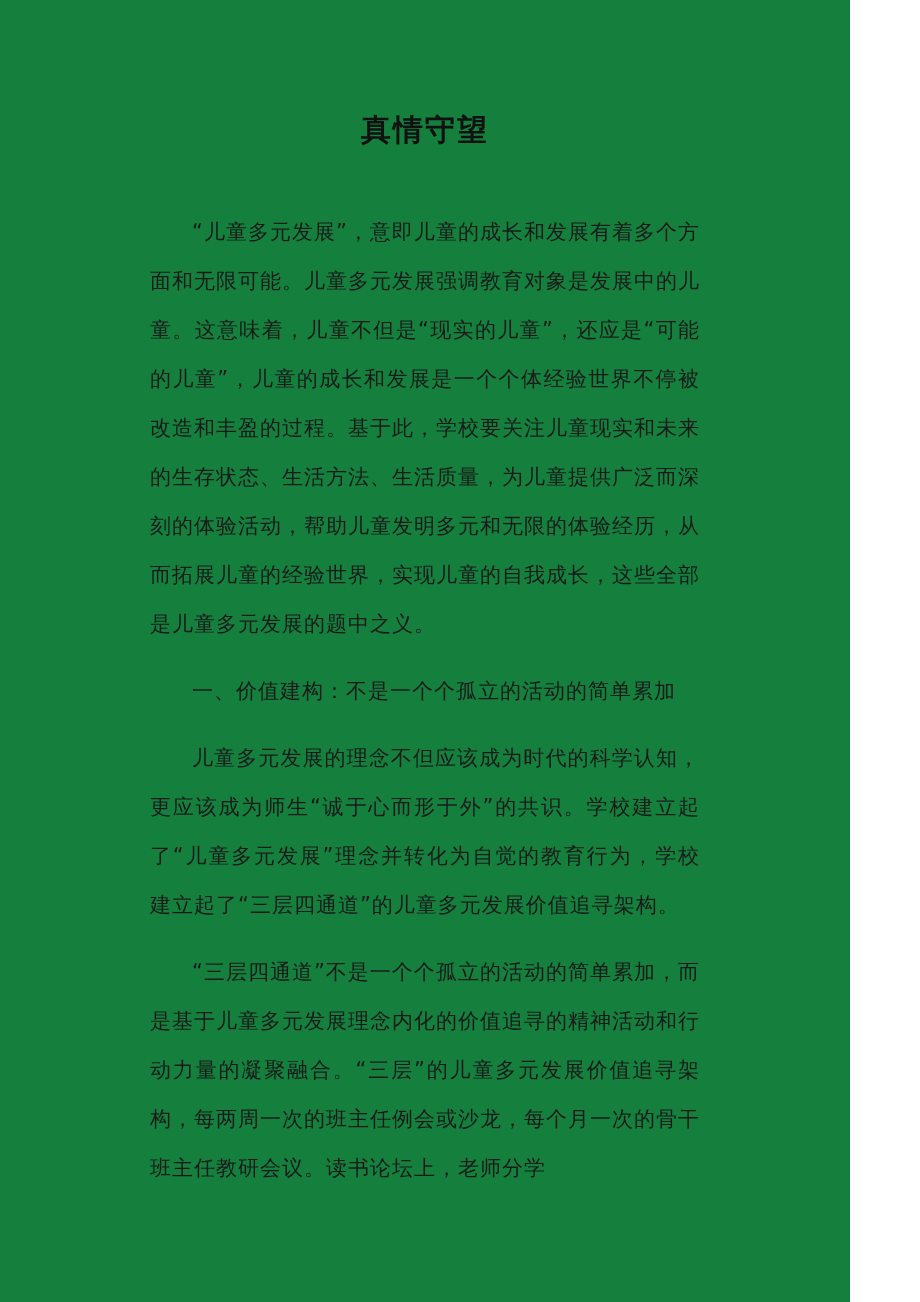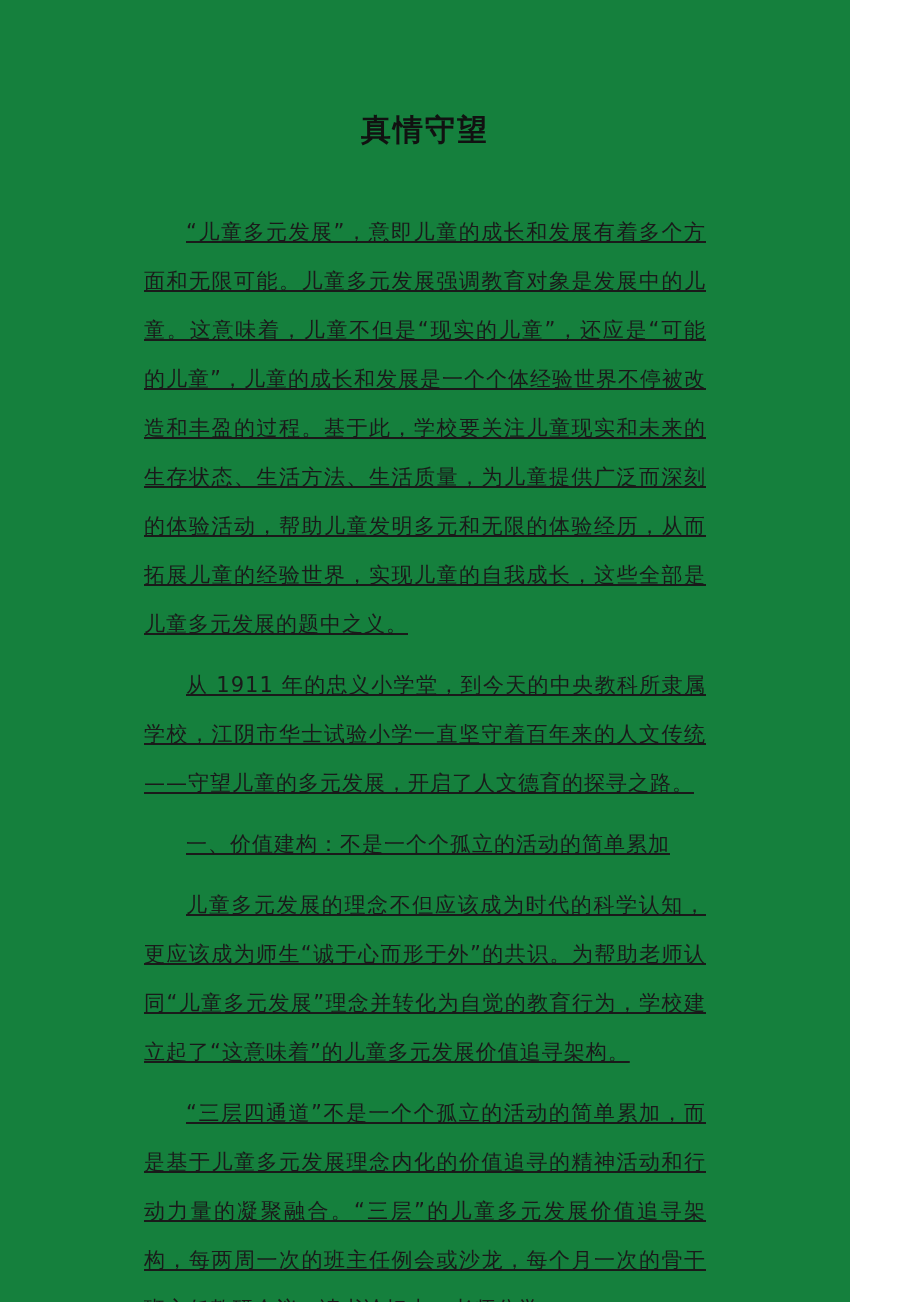--- a/index.html
+++ b/index.html
@@ -29,36 +29,34 @@
   }
   .content {
     margin-top: 58px;
   }
   .para {
     font-size: 21px;
     line-height: 49px;
     letter-spacing: 1px;
     text-align: justify;
     text-indent: 2em;
-    margin: 12px;
+    margin: 18px;
     word-break: break-all;
     overflow-wrap: anywhere;
     color: #1a1a1a;
-    text-decoration: underline;
   }
   .heading {
     font-weight: 400; 
   }
 </style>
 </head>
 <body>
 
 <div class="page">
   <div class="doc-title">真情守望</div>
 
   <div class="content">
     <p class="para">“儿童多元发展”，意即儿童的成长和发展有着多个方面和无限可能。儿童多元发展强调教育对象是发展中的儿童。这意味着，儿童不但是“现实的儿童”，还应是“可能的儿童”，儿童的成长和发展是一个个体经验世界不停被改造和丰盈的过程。基于此，学校要关注儿童现实和未来的生存状态、生活方法、生活质量，为儿童提供广泛而深刻的体验活动，帮助儿童发明多元和无限的体验经历，从而拓展儿童的经验世界，实现儿童的自我成长，这些全部是儿童多元发展的题中之义。</p>
-    <p class="para">从 1911 年的忠义小学堂，到今天的中央教科所隶属学校，江阴市华士试验小学一直坚守着百年来的人文传统——守望儿童的多元发展，开启了人文德育的探寻之路。</p>
     <p class="para heading">一、价值建构：不是一个个孤立的活动的简单累加</p>
-    <p class="para">儿童多元发展的理念不但应该成为时代的科学认知，更应该成为师生“诚于心而形于外”的共识。为帮助老师认同“儿童多元发展”理念并转化为自觉的教育行为，学校建立起了“这意味着”的儿童多元发展价值追寻架构。</p>
+    <p class="para">儿童多元发展的理念不但应该成为时代的科学认知，更应该成为师生“诚于心而形于外”的共识。学校建立起了“儿童多元发展”理念并转化为自觉的教育行为，学校建立起了“三层四通道”的儿童多元发展价值追寻架构。</p>
     <p class="para">“三层四通道”不是一个个孤立的活动的简单累加，而是基于儿童多元发展理念内化的价值追寻的精神活动和行动力量的凝聚融合。“三层”的儿童多元发展价值追寻架构，每两周一次的班主任例会或沙龙，每个月一次的骨干班主任教研会议。读书论坛上，老师分学</p>
   </div>
 </div>
 
 </body></html>

